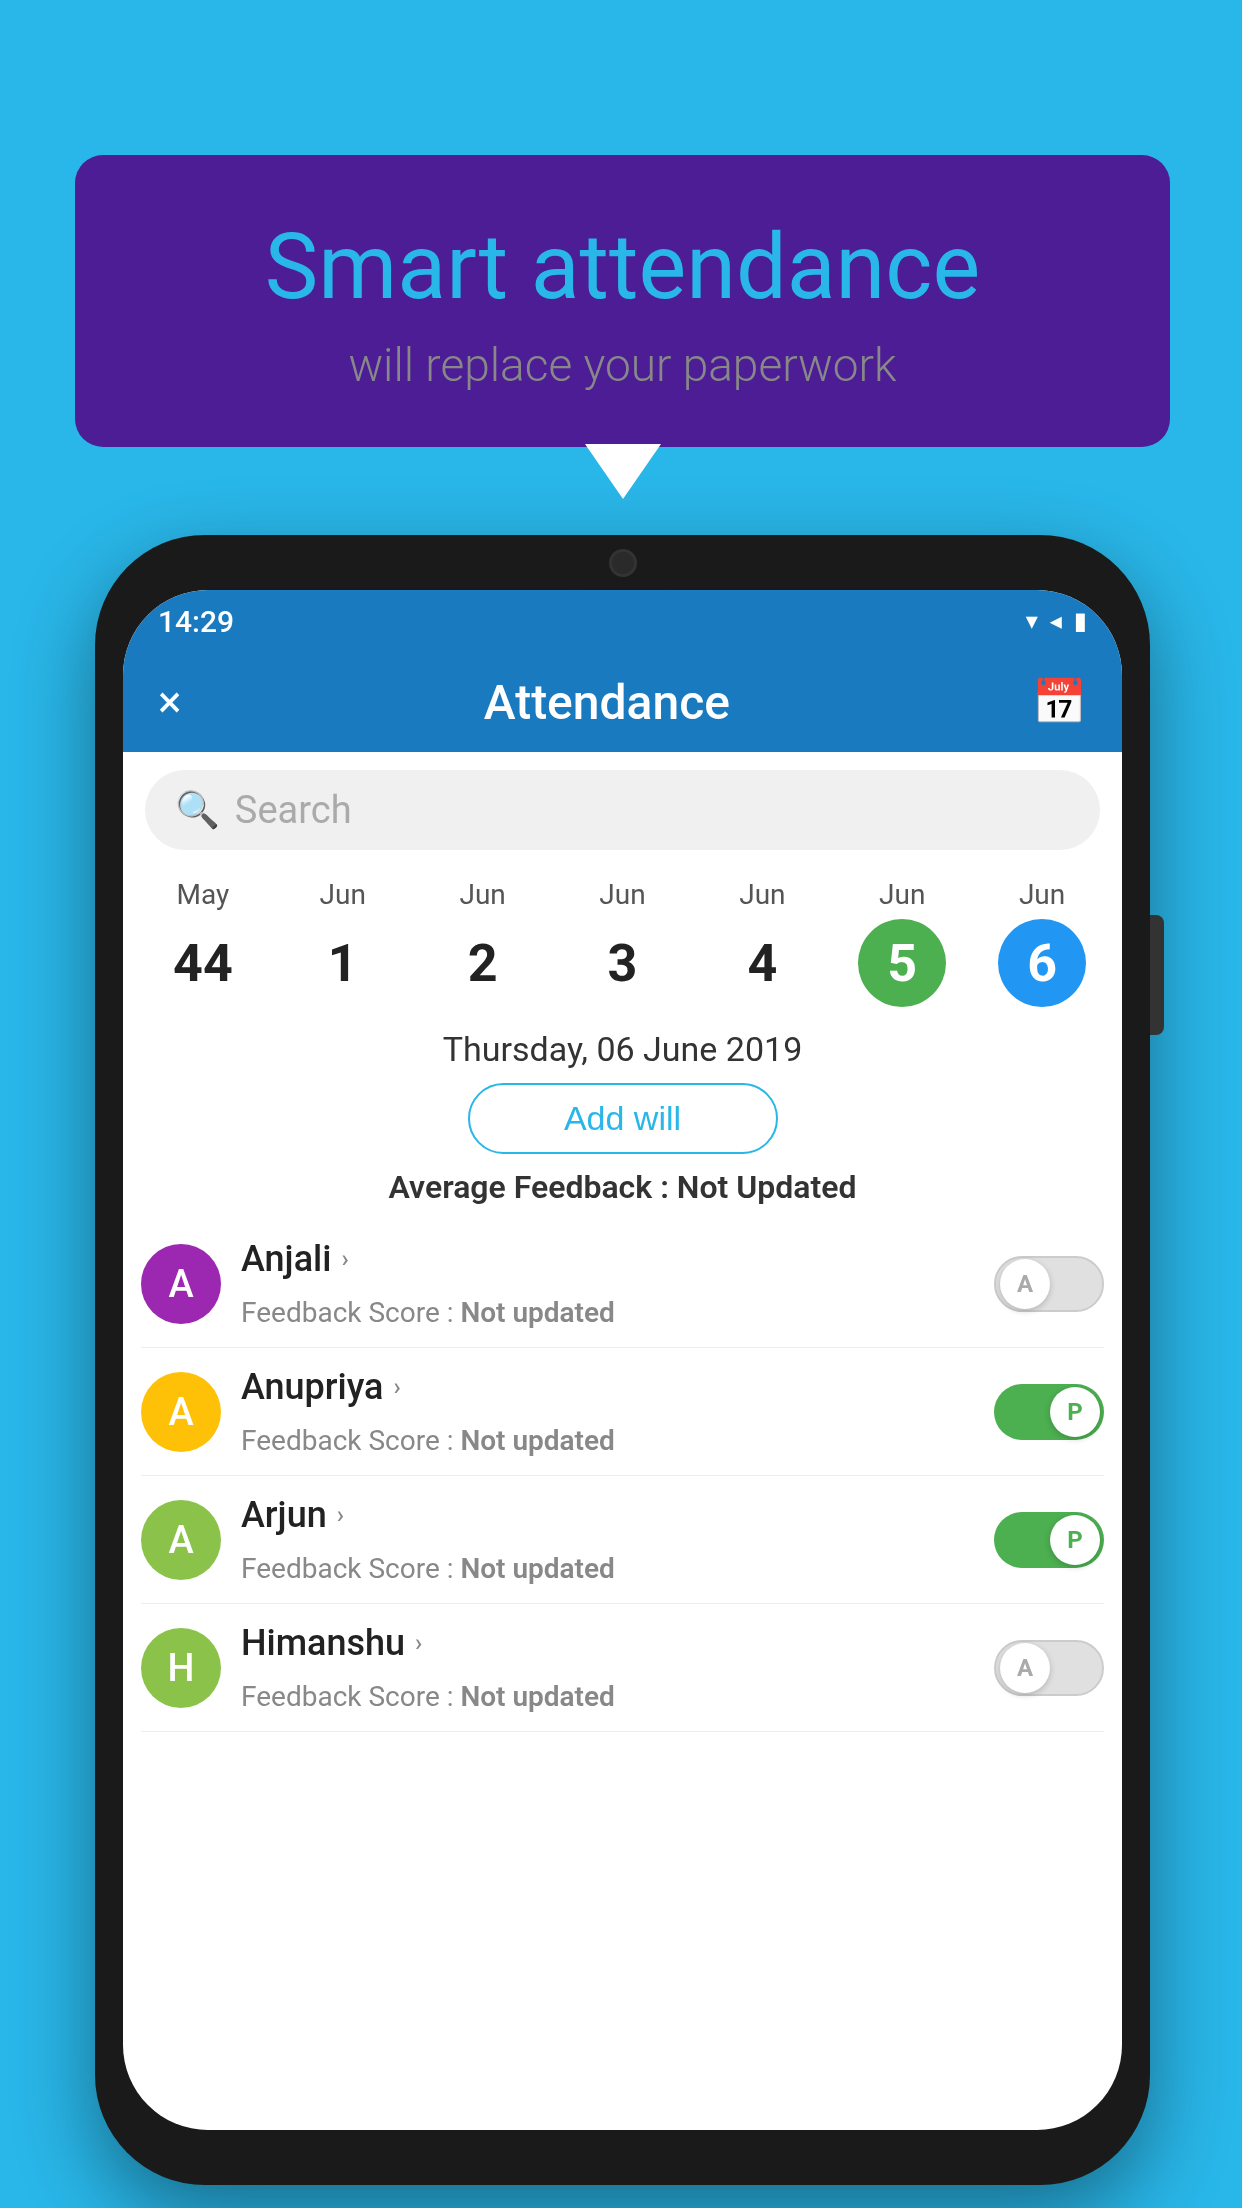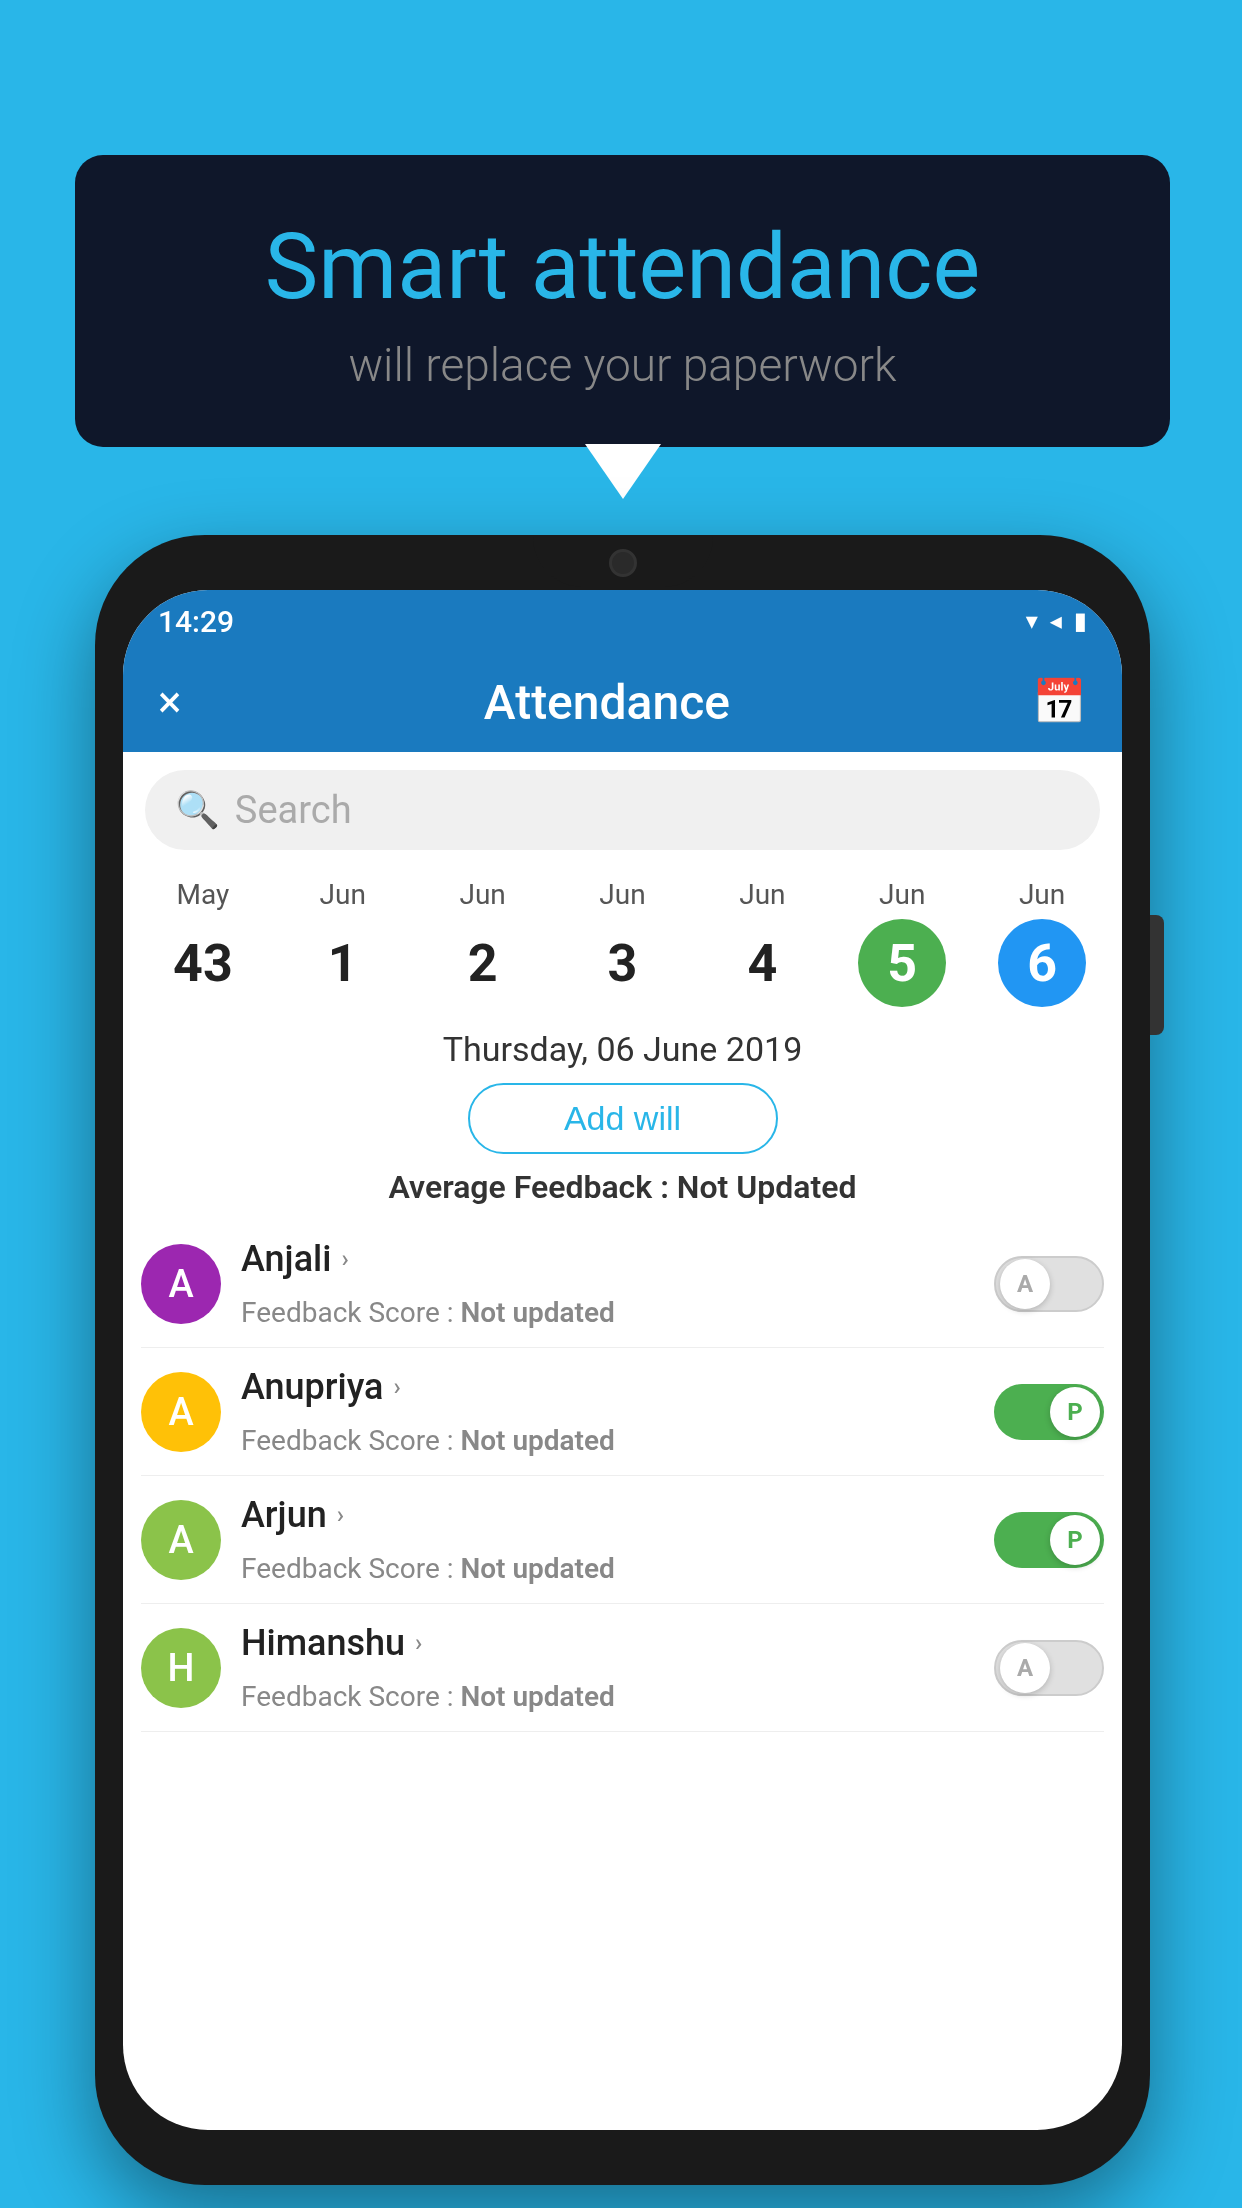--- a/index.html
+++ b/index.html
@@ -13,21 +13,21 @@
     }
 
     
     .speech-bubble-container {
       position: absolute;
       top: 155px;
       left: 75px;
       width: 1095px;
     }
     .speech-bubble {
-      background: #0f172a;
+      background: #4c1d95;
       border-radius: 28px;
       padding: 60px 80px 55px;
       text-align: center;
       position: relative;
     }
     .speech-bubble::after {
       content: '';
       position: absolute;
       bottom: -52px;
       left: 50%;
@@ -373,21 +373,21 @@
       </div>
 
       <div class="search-container">
         <span class="search-icon-unicode">🔍</span>
         <span class="search-input-display">Search</span>
       </div>
 
       <div class="calendar-strip" id="cal-strip">
       <div class="cal-day">
             <div class="cal-month">May</div>
-            <div class="cal-num">43</div>
+            <div class="cal-num">44</div>
           </div>
           <div class="cal-day">
             <div class="cal-month">Jun</div>
             <div class="cal-num">1</div>
           </div>
           <div class="cal-day">
             <div class="cal-month">Jun</div>
             <div class="cal-num">2</div>
           </div>
           <div class="cal-day">

